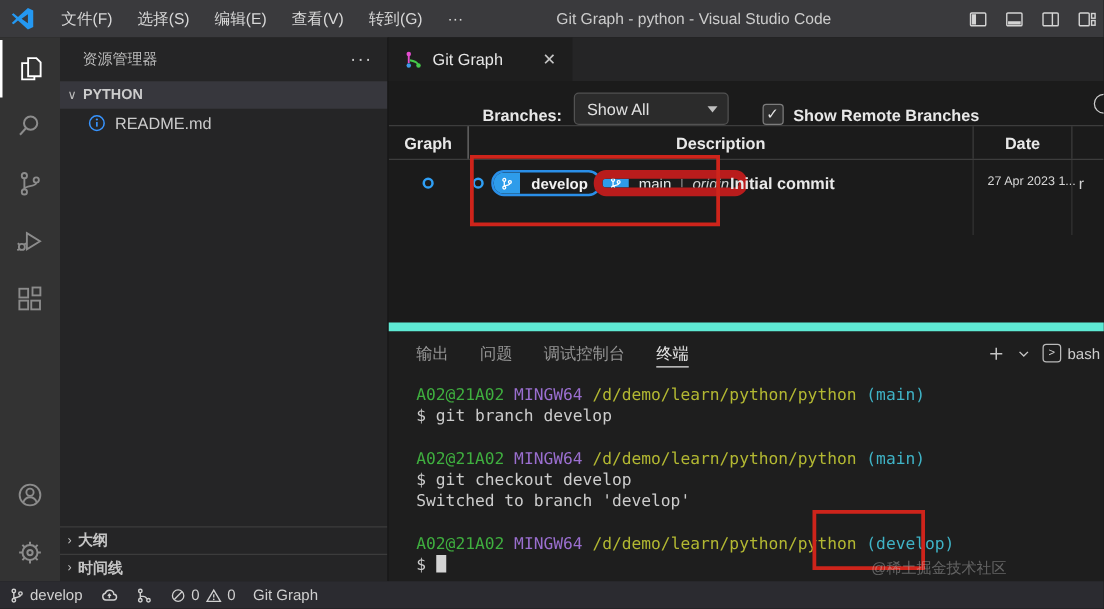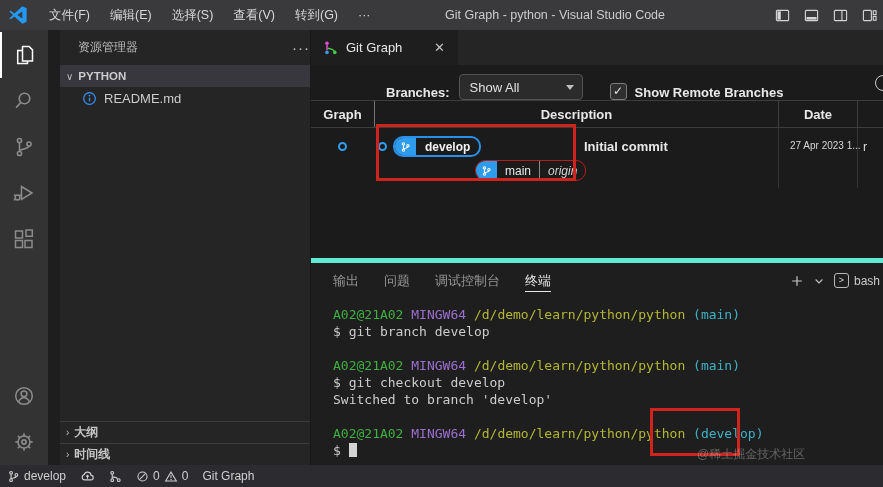--- a/index.html
+++ b/index.html
@@ -17,21 +17,21 @@
   .layoutbtns span { display:flex; }
 
   
   .activitybar { position:absolute; left:0; top:30px; width:48px; height:435px; background:#333333; display:flex; flex-direction:column; align-items:center; }
   .abtn { width:48px; height:46px; display:flex; align-items:center; justify-content:center; color:#8c8c8c; cursor:pointer; }
   .abtn.active { color:#ffffff; border-left:2px solid #ffffff; }
   .abtn.spacer { flex:1; cursor:default; }
   .abtn.b1 { margin-top:2px; }
 
   
-  .sidebar { position:absolute; left:48px; top:30px; width:262px; height:435px; background:#252526; color:#cccccc;margin-left:12px; }
+  .sidebar { position:absolute; left:48px; top:30px; width:262px; height:435px; background:#252526; color:#cccccc; }
   .sb-head { height:35px; display:flex; align-items:center; padding:0 12px 0 18px; font-size:12px; color:#bbbbbb; }
   .sb-head .more { margin-left:auto; font-size:15px; letter-spacing:1px; color:#c8c8c8; cursor:pointer; }
   .sb-section { height:22px; background:#37373d; display:flex; align-items:center; font-size:11.5px; font-weight:bold; color:#cccccc; padding-left:4px; cursor:pointer; }
   .sb-section .chev, .sb-foot .chev { font-size:10px; margin:0 5px 0 2px; color:#bdbdbd; font-weight:normal; }
   .sb-file { height:23px; display:flex; align-items:center; padding-left:22px; font-size:13px; cursor:pointer; }
   .sb-file .fi { width:16px; height:16px; margin-right:6px; display:flex; }
   .sb-bottom { position:absolute; left:0; bottom:0; width:262px; }
   .sb-foot { height:22px; border-top:1px solid #3c3c3c; display:flex; align-items:center; font-size:12px; font-weight:bold; color:#c5c5c5; padding-left:4px; cursor:pointer; }
 
   
@@ -55,32 +55,32 @@
   .col-date  { width:79px; text-align:center; border-left:1px solid #3d3d3d; align-self:stretch; display:flex; align-items:center; justify-content:center; }
   .col-rest  { flex:1; border-left:1px solid #3d3d3d; align-self:stretch; }
   .ggrow { height:38px; display:flex; align-items:center; position:relative; cursor:pointer; }
   .node { width:9px; height:9px; border:2.5px solid #2f9ff5; border-radius:50%; background:transparent; }
   .ggrow .n1 { position:absolute; left:27px; top:14px; }
   .ggrow .n2 { position:absolute; left:67px; top:14px; }
   .pill { position:absolute; top:8px; height:21px; display:flex; align-items:center; border-radius:10px; overflow:hidden; font-size:12px; }
   .pill .pico { width:21px; align-self:stretch; background:#2e9cea; display:flex; align-items:center; justify-content:center; }
   .pill-current { left:82px; border:2px solid #2a8fe8; }
   .pill-current .ptxt { padding:0 9px; font-weight:bold; color:#f2f2f2; }
-  .pill-remote { left:164px; border:1px solid #b91c1c;margin-top:24px; }
+  .pill-remote { left:164px; border:7px solid #b91c1c; }
   .pill-remote .ptxt { padding:0 8px; color:#e8e8e8; }
   .pill-sep { width:1px; align-self:stretch; background:#8a8a8a; }
   .pill-remote .porigin { padding:0 8px; font-style:italic; color:#d2d2d2; }
   .ggmsg { position:absolute; left:273px; top:11px; font-size:13px; font-weight:bold; color:#e8e8e8; }
   .ggdate { position:absolute; left:479px; top:12px; font-size:10px; color:#d6d6d6; white-space:nowrap; }
   .ggauthor { position:absolute; left:552px; top:12px; font-size:12.5px; color:#d6d6d6; }
   .vsep { position:absolute; width:1px; background:#333333; top:63px; height:60px; }
   .vsep.s1 { left:467px; } .vsep.s2 { left:546px; }
 
   
-  .panel { position:absolute; left:0; top:228px; width:573px; height:207px; background:#1e1e1e; border-top:5px solid #5eead4; }
+  .panel { position:absolute; left:0; top:228px; width:573px; height:207px; background:#1e1e1e; border-top:7px solid #5eead4; }
   .paneltabs { height:35px; display:flex; align-items:center; padding-left:22px; font-size:13px; color:#969696; position:relative; }
   .ptab { margin-right:25px; height:35px; line-height:35px; cursor:pointer; position:relative; }
   .ptab.active { color:#e7e7e7; }
   .ptab.active::after { content:""; position:absolute; left:0; right:0; bottom:6px; height:1px; background:#e7e7e7; }
   .panel-actions { position:absolute; right:4px; top:0; height:35px; display:flex; align-items:center; gap:9px; color:#c5c5c5; }
   .panel-actions .pa { display:flex; align-items:center; cursor:pointer; }
   .bashitem { display:flex; align-items:center; gap:5px; font-size:12px; color:#cccccc; cursor:pointer; }
   .bashico { width:15px; height:15px; border:1px solid #b9b9b9; border-radius:3px; font-size:9px; line-height:13px; text-align:center; color:#d9d9d9; }
 
   .terminal { position:absolute; left:0; top:35px; right:0; bottom:0; padding:8px 0 0 22px; font-family:"DejaVu Sans Mono","Liberation Mono",monospace; font-size:13px; line-height:17px; color:#cccccc; cursor:text; }
@@ -105,22 +105,22 @@
 <div class="screen">
 
   <div class="titlebar">
     <span class="vslogo">
       <svg width="18" height="18" viewBox="0 0 100 100">
           <path fill="#2498f2" fill-rule="evenodd" d="M74 2 30 42 10 26 2 31l20 19L2 69l8 5 20-16 44 40 24-11V13L74 2zm0 28v40L46 50l28-20z"></path>
         </svg>
     </span>
     <nav class="menus">
       <span class="menu">文件(F)</span>
+      <span class="menu">选择(S)</span>
       <span class="menu">编辑(E)</span>
-      <span class="menu">选择(S)</span>
       <span class="menu">查看(V)</span>
       <span class="menu">转到(G)</span>
       <span class="menu">···</span>
     </nav>
     <div class="wintitle">Git Graph - python - Visual Studio Code</div>
     <div class="layoutbtns">
       <span>
           <svg width="15" height="15" viewBox="0 0 16 16" fill="none" stroke="#d4d4d4" stroke-width="1.2">
             <rect x="1.5" y="2.5" width="13" height="11" rx="1"></rect>
             <rect x="2.6" y="3.6" width="3.6" height="8.8" fill="#d4d4d4" stroke="none"></rect>

